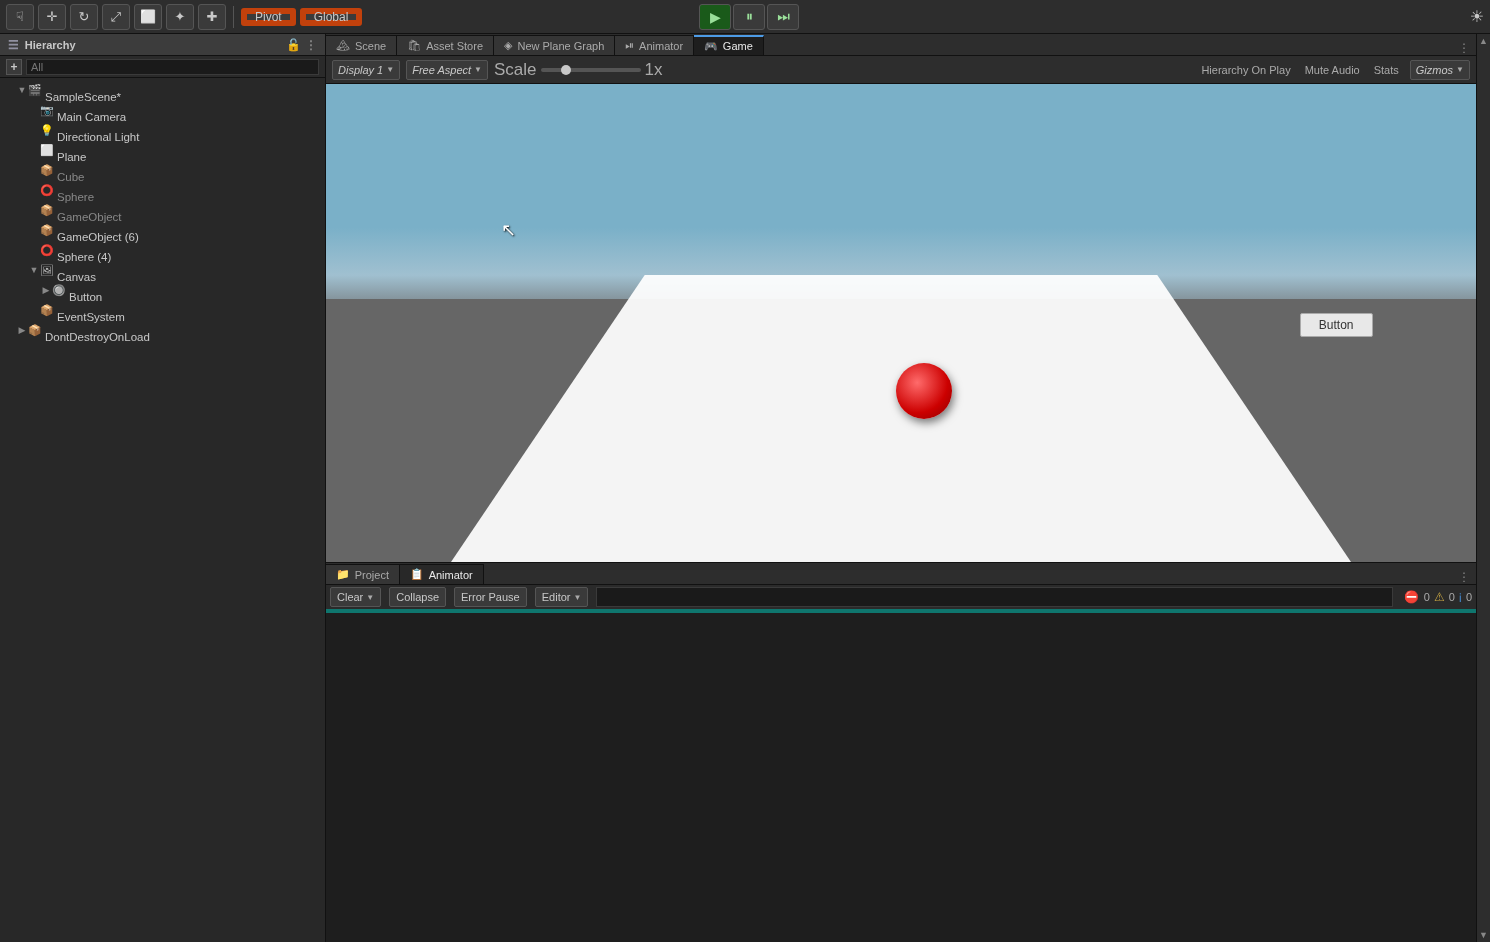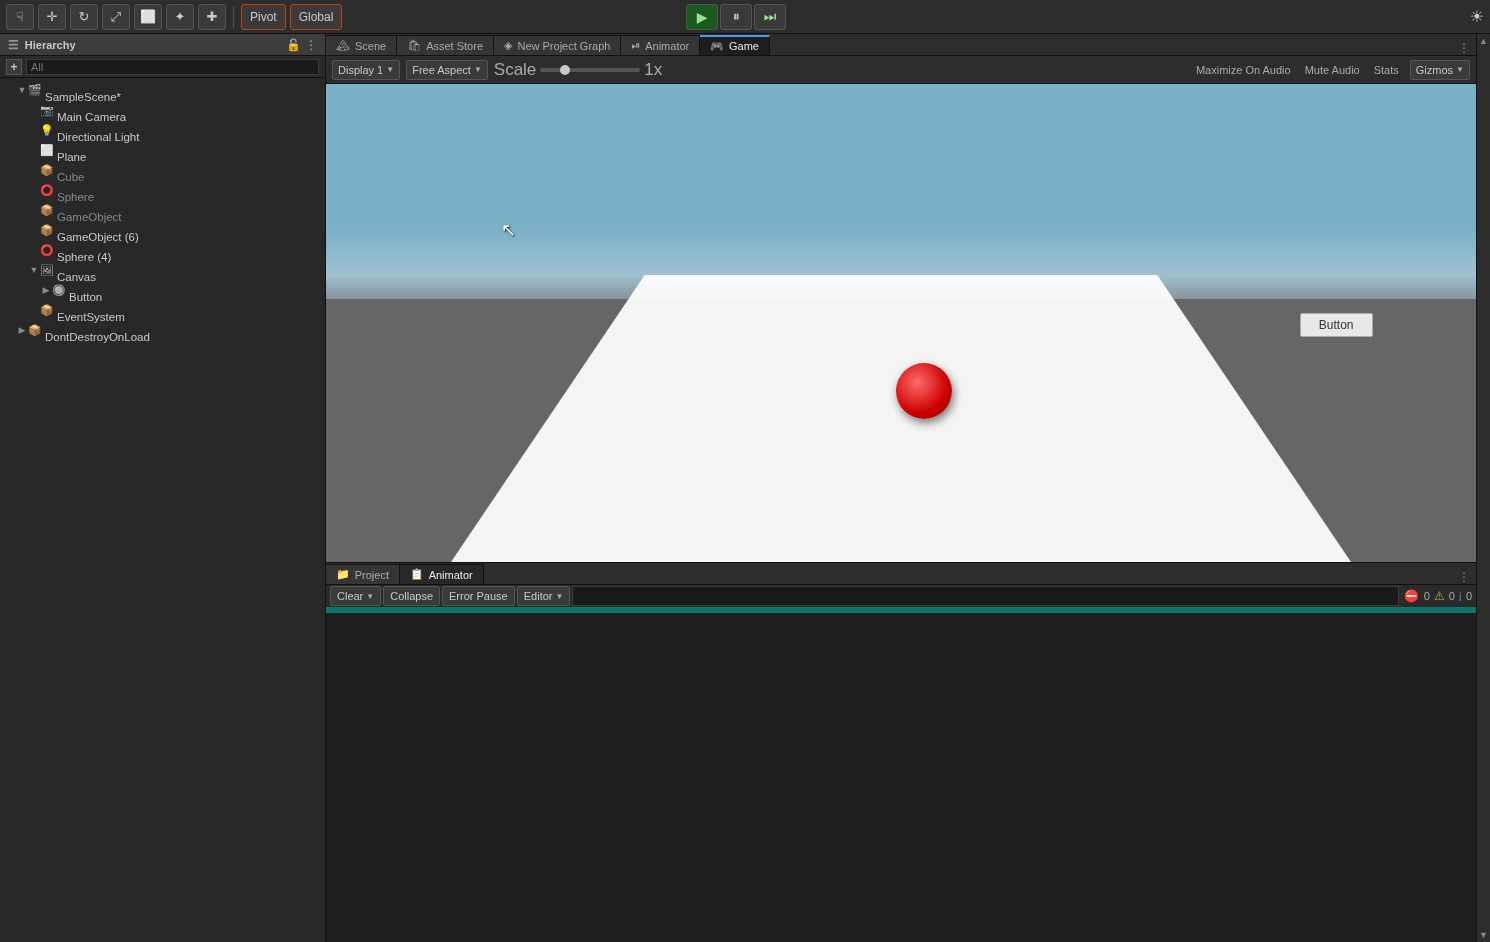--- a/index.html
+++ b/index.html
@@ -33,23 +33,23 @@
       border-radius: 3px;
       display: flex; align-items: center; justify-content: center;
       cursor: pointer;
       color: #c8c8c8;
       font-size: 13px;
     }
     .toolbar-separator { width: 1px; height: 22px; background: #555; margin: 0 3px; }
     .toolbar-pill {
       display: flex; align-items: center;
       background: #3a3a3a;
-      border: 1px solid #c2410c;
+      border: 6px solid #c2410c;
       border-radius: 3px;
-      height: 26px;
+      height: 18px;
       padding: 0 8px;
       gap: 4px;
       cursor: pointer;
       color: #c8c8c8;
     }
     .play-controls {
       display: flex; align-items: center; gap: 2px;
       margin: 0 auto;
     }
     .play-btn {
@@ -217,20 +217,21 @@
       background: #3a3a3a;
       border: 1px solid #555;
       border-radius: 2px;
       display: flex;
       align-items: center;
       padding: 0 5px;
       gap: 3px;
       cursor: pointer;
       color: #c8c8c8;
       font-size: 11px;
+      font-style: italic;
     }
     .game-dropdown-arrow { font-size: 8px; color: #aaa; }
     .scale-group {
       display: flex;
       align-items: center;
       gap: 4px;
       font-size: 17px;
       color: #aaa;
     }
     .scale-slider {
@@ -351,22 +352,22 @@
       color: #e8e8e8;
     }
     .bottom-tab-more { margin-left: auto; padding: 0 6px; cursor: pointer; color: #888; display: flex; align-items: center; }
 
     .console-toolbar {
       height: 28px;
       background: #2a2a2a;
       display: flex;
       align-items: center;
       padding: 0 4px;
-      gap: 2px;
-      border-bottom: 6px solid #0f766e;
+      gap: 8px;
+      border-bottom: 4px solid #0f766e;
       flex-shrink: 0;
     }
     .console-btn {
       height: 20px;
       background: #3a3a3a;
       border: 1px solid #555;
       border-radius: 2px;
       color: #c8c8c8;
       font-size: 11px;
       padding: 0 6px;
@@ -608,21 +609,21 @@
         <div class="tab">
           <span class="tab-icon">🏔</span>
           <span>Scene</span>
         </div>
         <div class="tab">
           <span class="tab-icon">🛍</span>
           <span>Asset Store</span>
         </div>
         <div class="tab">
           <span class="tab-icon">◈</span>
-          <span>New Project Graph</span>
+          <span>New Plane Graph</span>
         </div>
         <div class="tab">
           <span class="tab-icon">⏯</span>
           <span>Animator</span>
         </div>
         <div class="tab active">
           <span class="tab-icon">🎮</span>
           <span>Game</span>
         </div>
         <div class="tabs-more">⋮</div>
@@ -638,21 +639,21 @@
           <span class="game-dropdown-arrow">▼</span>
         </div>
         <div class="scale-group">
           <span>Scale</span>
           <div class="scale-slider">
             <div class="scale-slider-thumb"></div>
           </div>
           <span>1x</span>
         </div>
         <div class="game-toolbar-right">
-          <button class="game-ctrl-btn">Maximize On Audio</button>
+          <button class="game-ctrl-btn">Hierarchy On Play</button>
           <button class="game-ctrl-btn">Mute Audio</button>
           <button class="game-ctrl-btn">Stats</button>
           <div class="game-dropdown">
             <span>Gizmos</span>
             <span class="game-dropdown-arrow">▼</span>
           </div>
         </div>
       </div>
 
       <div class="game-viewport">

